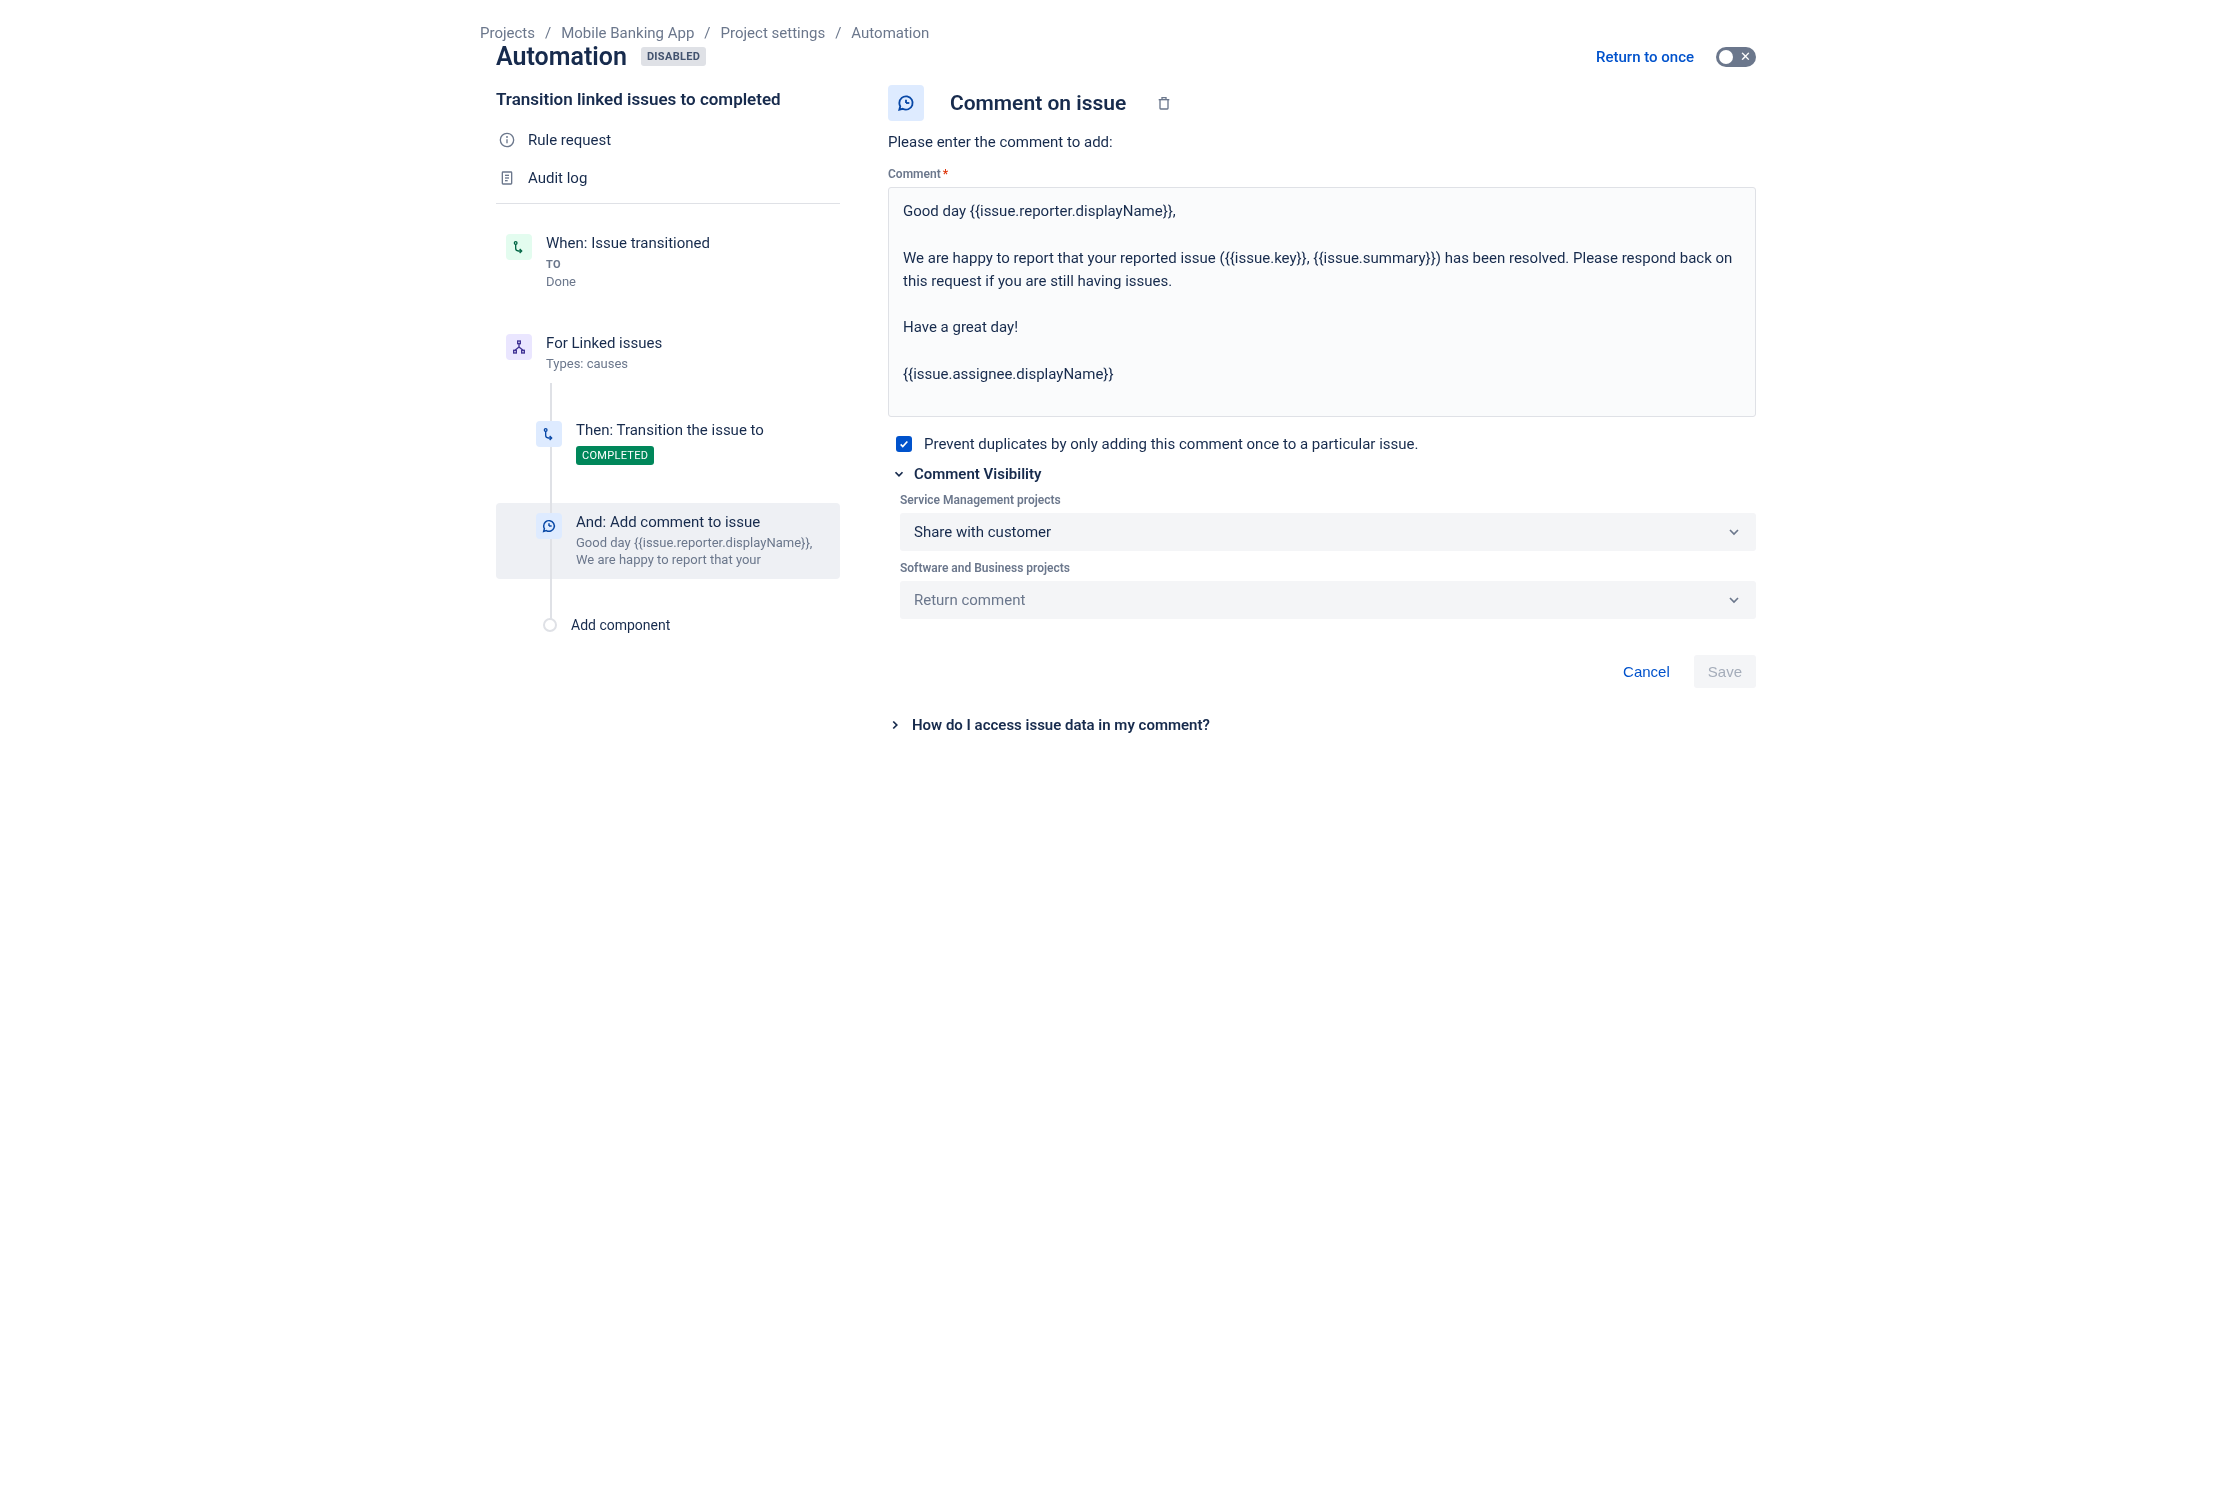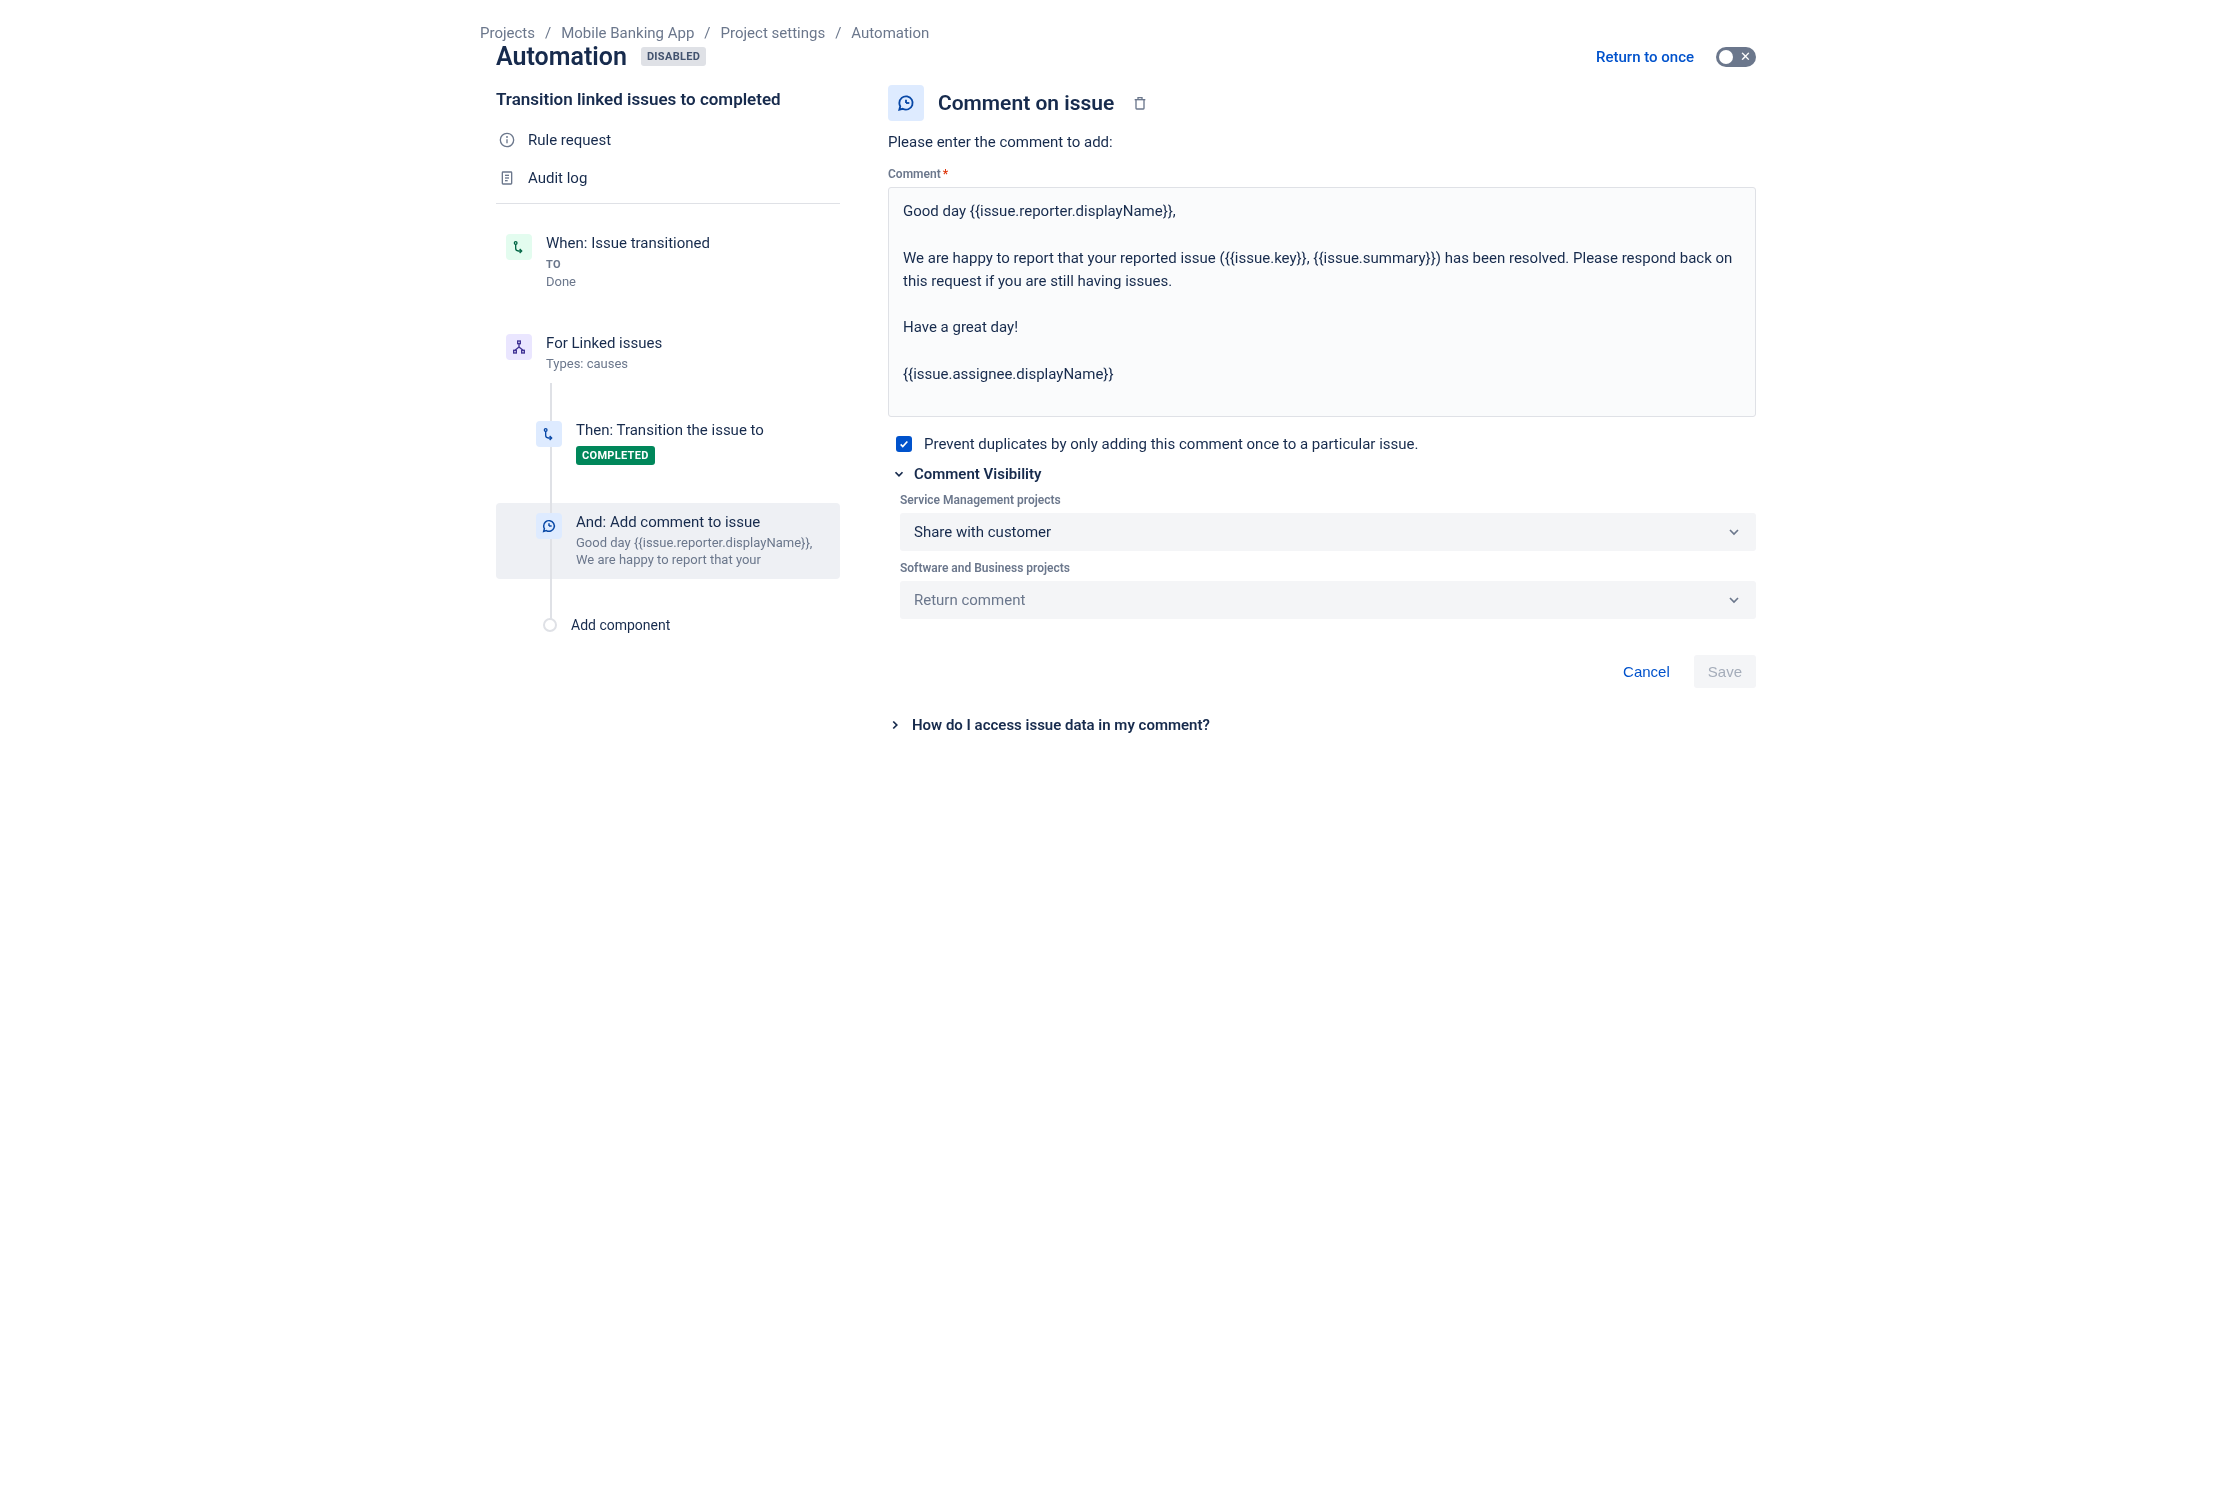--- a/index.html
+++ b/index.html
@@ -143,21 +143,21 @@
   .chain-icon.green { background: var(--icon-green-bg); color: #006644; }
   .chain-icon.purple { background: var(--icon-purple-bg); color: #403294; }
   .chain-icon.blue { background: var(--icon-blue-bg); color: #0747A6; }
   .chain-body { flex: 1; min-width: 0; }
   .chain-title { font-size: 15px; font-weight: 400; color: var(--text-default); margin-bottom: 3px; }
   .chain-sub { font-size: 13px; color: var(--text-subtle); line-height: 1.35; }
   .chain-sub .to-label { font-size: 11px; font-weight: 700; letter-spacing: 0.3px; color: var(--text-subtle); }
   .lozenge-green {
     display: inline-block;
     font-size: 11px;
-    font-weight: 700;
+    font-weight: 400;
     letter-spacing: 0.3px;
     background: var(--green);
     color: #fff;
     padding: 3px 6px;
     border-radius: 3px;
     margin-top: 4px;
   }
   .chain-indent-1 { padding-left: 40px; }
   .chain-indent-1 .line-v {
     position: absolute;
@@ -185,21 +185,21 @@
     border-radius: 50%;
     background: #fff;
     margin-left: -3px;
     z-index: 1;
   }
   
   .right { flex: 1; min-width: 0; }
   .panel-header {
     display: flex;
     align-items: center;
-    gap: 14px;
+    gap: 26px;
   }
   .panel-icon {
     width: 36px; height: 36px;
     border-radius: 4px;
     background: var(--icon-blue-bg);
     color: #0747A6;
     display: inline-flex;
     align-items: center;
     justify-content: center;
   }

